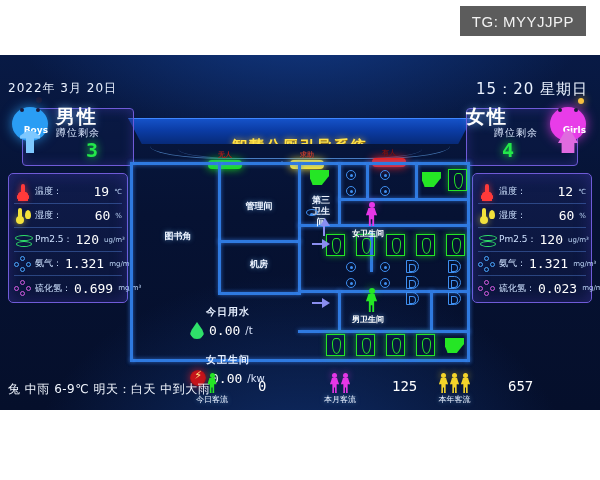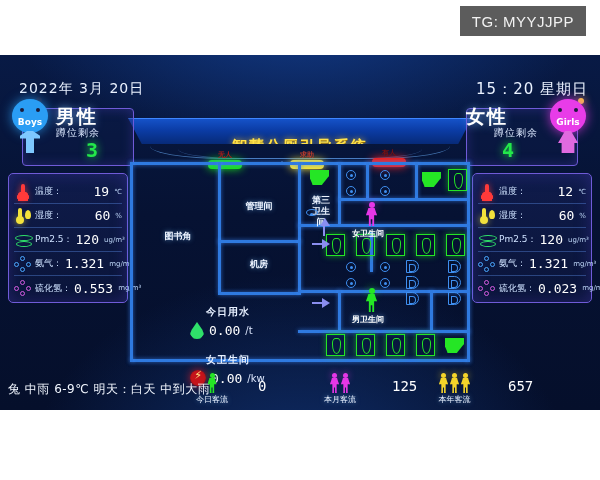--- a/index.html
+++ b/index.html
@@ -79,21 +79,21 @@
     letter-spacing:0;
   }
   #lg-free{ left:208px; top:105px; background:#1be01b; box-shadow:0 0 8px #1be01b; }
   #lg-free .lbl{ color:#b41a1a; }
   #lg-help{ left:290px; top:105px; background:#f5e336; box-shadow:0 0 8px #f5e336; }
   #lg-help .lbl{ color:#b8392c; }
   #lg-busy{ left:372px; top:103px; background:#ef2020; box-shadow:0 0 8px #ef2020; }
   #lg-busy .lbl{ color:#7a1010; }
 
   
-  #date-txt{ position:absolute; left:19px; top:25px; font-size:14px; color:#eaf2ff;
+  #date-txt{ position:absolute; left:8px; top:25px; font-size:12px; color:#eaf2ff;
              font-family:"DejaVu Sans",sans-serif; letter-spacing:1px; }
   #time-txt{ position:absolute; right:12px; top:25px; font-size:15px; color:#eaf2ff;
              font-family:"DejaVu Sans",sans-serif; letter-spacing:1px; }
 
   
   .gcard{ position:absolute; width:112px; height:58px;
           border:1px solid #6f5bd8; border-radius:4px;
           background: rgba(18,30,80,.30);
           box-shadow: inset 0 0 12px rgba(90,70,200,.35); }
   .gcard::before,.gcard::after{ content:""; position:absolute; width:10px;height:10px; }
@@ -108,23 +108,23 @@
           font-family:"DejaVu Sans Mono","DejaVu Sans",monospace; }
   #male-title{ left:56px; top:49px; }
   #male-sub{ left:56px; top:71px; }
   #male-num{ left:86px; top:83px; color:#23e84a; text-shadow:0 0 9px #23e84a; }
   #female-title{ right:92px; top:49px; }
   #female-sub{ right:62px; top:71px; }
   #female-num{ right:86px; top:83px; color:#23e84a; text-shadow:0 0 9px #23e84a; }
 
   
   .mascot{ position:absolute; width:40px; height:54px; }
-  .mascot .head{ position:absolute; left:2px; top:0; width:36px; height:34px;
+  .mascot .head{ position:absolute; left:2px; top:8px; width:36px; height:34px;
                  border-radius:50%; display:flex; align-items:flex-end;
-                 justify-content:center; }
+                 justify-content:flex-end; }
   .mascot .head span{ font-size:9px; font-weight:700; color:#fff; padding-bottom:6px;
                       font-family:"DejaVu Sans",sans-serif; }
   .mascot .eyes{ position:absolute; left:10px; top:9px; width:20px; height:4px; }
   .mascot .eyes i{ position:absolute; top:0; width:4px; height:4px; border-radius:50%;
                    background:#1a1a3a; }
   .mascot .eyes i:first-child{ left:0; } .mascot .eyes i:last-child{ right:0; }
   .mascot .body{ position:absolute; left:10px; top:32px; width:20px; height:22px; }
   #male-mascot{ left:10px; top:44px; }
   #male-mascot .head{ background:#2a9df4; box-shadow:0 0 12px rgba(42,157,244,.8); }
   #male-mascot .body{ background:#7ec8ff;
@@ -357,21 +357,21 @@
         <span class="s-unit">mg/m³</span>
       </div>
       <div class="srow">
         <span class="s-ico ico-h2s">
             <i></i>
             <i></i>
             <i></i>
             <i></i>
           </span>
         <span class="s-lbl">硫化氢：</span>
-        <span class="s-val">0.553</span>
+        <span class="s-val">0.699</span>
         <span class="s-unit">mg/m³</span>
       </div>
     </div>
 
     <div class="spanel" id="spanel-right">
       <div class="srow">
         <span class="s-ico ico-temp"></span>
         <span class="s-lbl">温度：</span>
         <span class="s-val">12</span>
         <span class="s-unit">℃</span>

